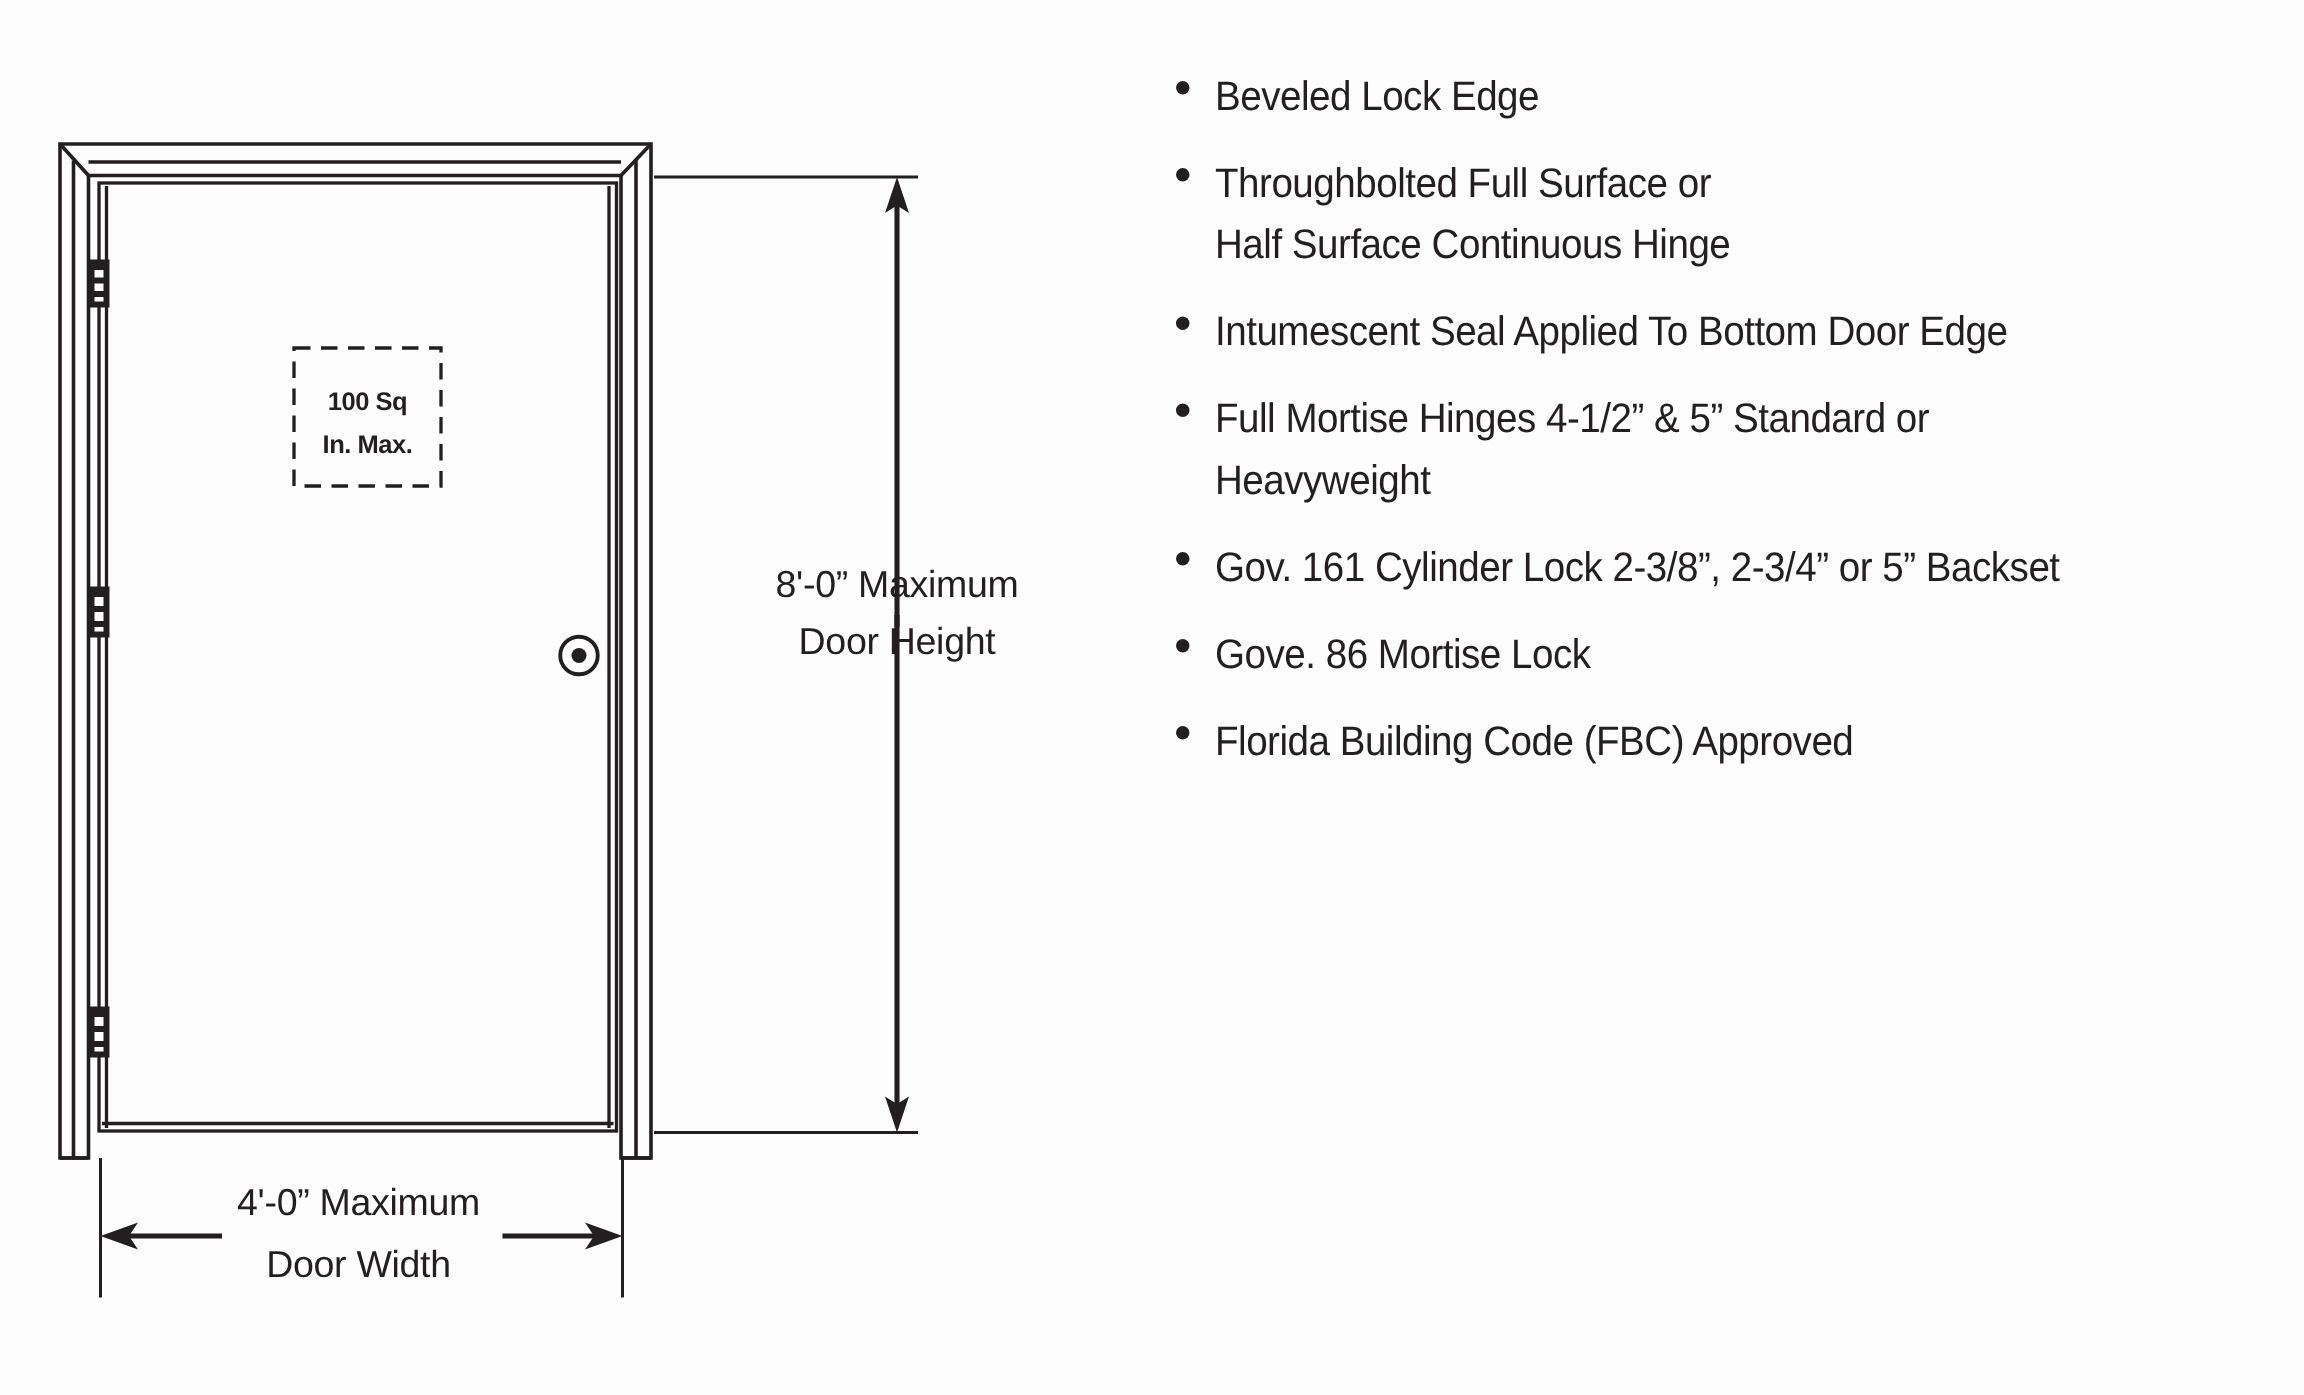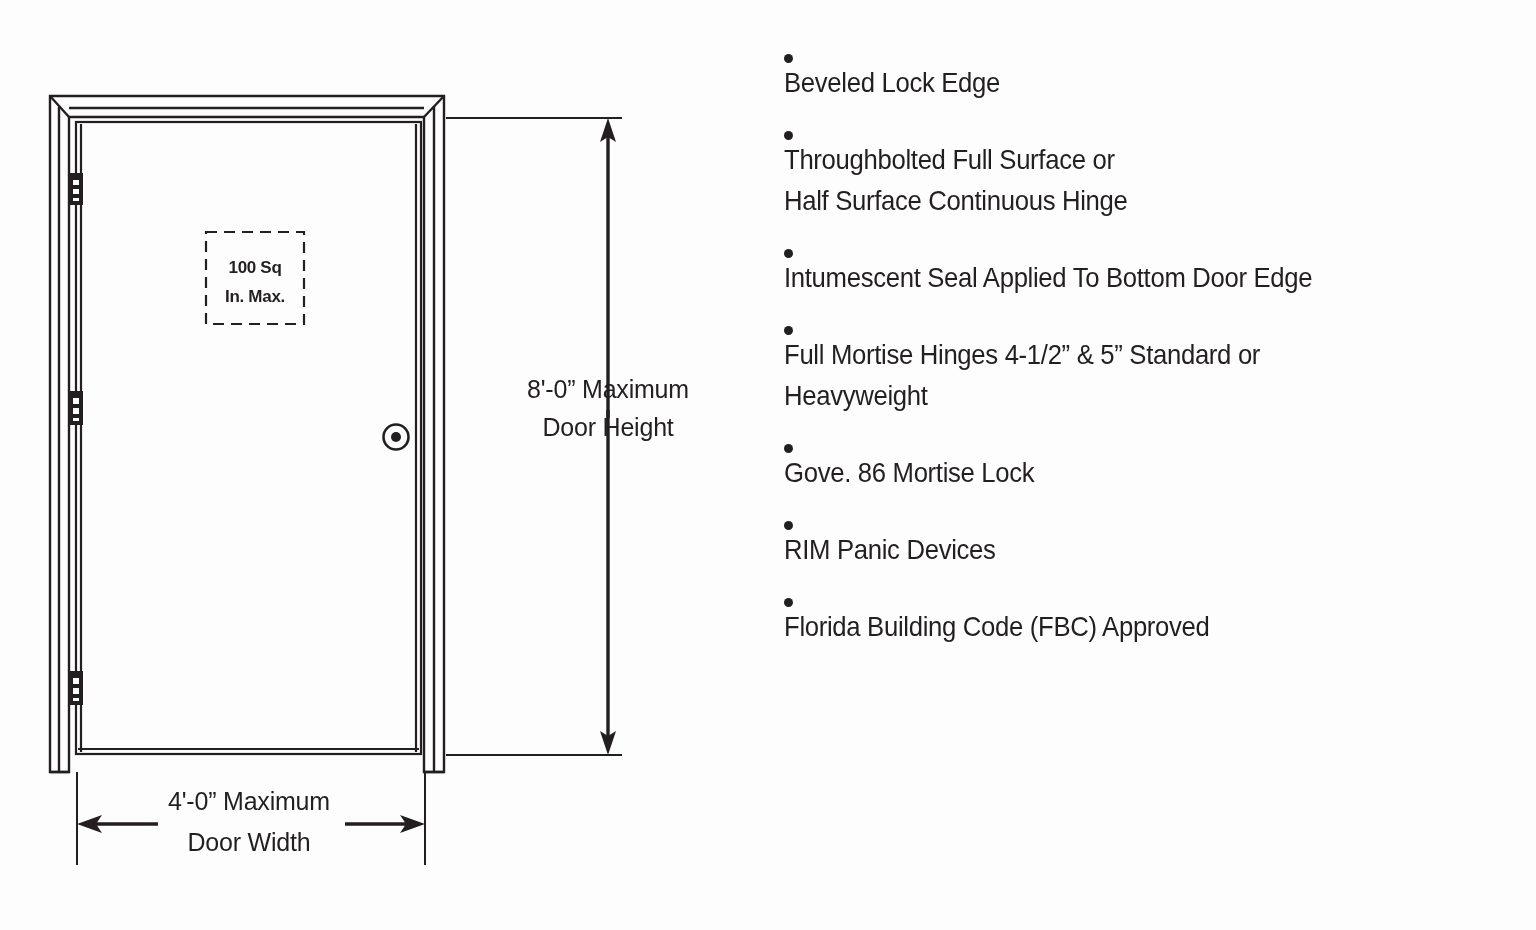--- a/index.html
+++ b/index.html
@@ -14,21 +14,21 @@
     position: relative;
     overflow: hidden;
     font-family: "Liberation Sans", "DejaVu Sans", sans-serif;
     background: #fdfdfd;
     color: #231f20;
   }
 
   
   #door-diagram {
     position: absolute;
-    left: 10px;
+    left: 0;
     top: 0;
     width: 740px;
     height: 930px;
   }
   #door-diagram svg {
     display: block;
     width: 740px;
     height: 930px;
   }
 
@@ -54,21 +54,20 @@
     top: 0;
     width: 752px;
     height: 930px;
     padding-top: 44px;
     box-sizing: border-box;
   }
   .spec-item {
     display: flex;
     align-items: flex-start;
     margin-bottom: 17px;
-    flex-direction: column;
   }
   .spec-bullet {
     flex: 0 0 auto;
     width: 26px;
     padding-top: 10px;
     text-align: left;
   }
   .spec-bullet i {
     display: block;
     width: 9px;
@@ -207,27 +206,27 @@
     <span class="spec-bullet">
         <i></i>
       </span>
     <span class="spec-label">Full Mortise Hinges 4-1/2” &amp; 5” Standard or
 Heavyweight</span>
   </div>
   <div class="spec-item">
     <span class="spec-bullet">
         <i></i>
       </span>
+    <span class="spec-label">Gov. 161 Cylinder Lock 2-3/8”, 2-3/4” or 5” Backset</span>
+  </div>
+  <div class="spec-item">
+    <span class="spec-bullet">
+        <i></i>
+      </span>
     <span class="spec-label">Gove. 86 Mortise Lock</span>
   </div>
   <div class="spec-item">
     <span class="spec-bullet">
         <i></i>
       </span>
-    <span class="spec-label">RIM Panic Devices</span>
-  </div>
-  <div class="spec-item">
-    <span class="spec-bullet">
-        <i></i>
-      </span>
     <span class="spec-label">Florida Building Code (FBC) Approved</span>
   </div>
 </div>
 
 </body></html>

